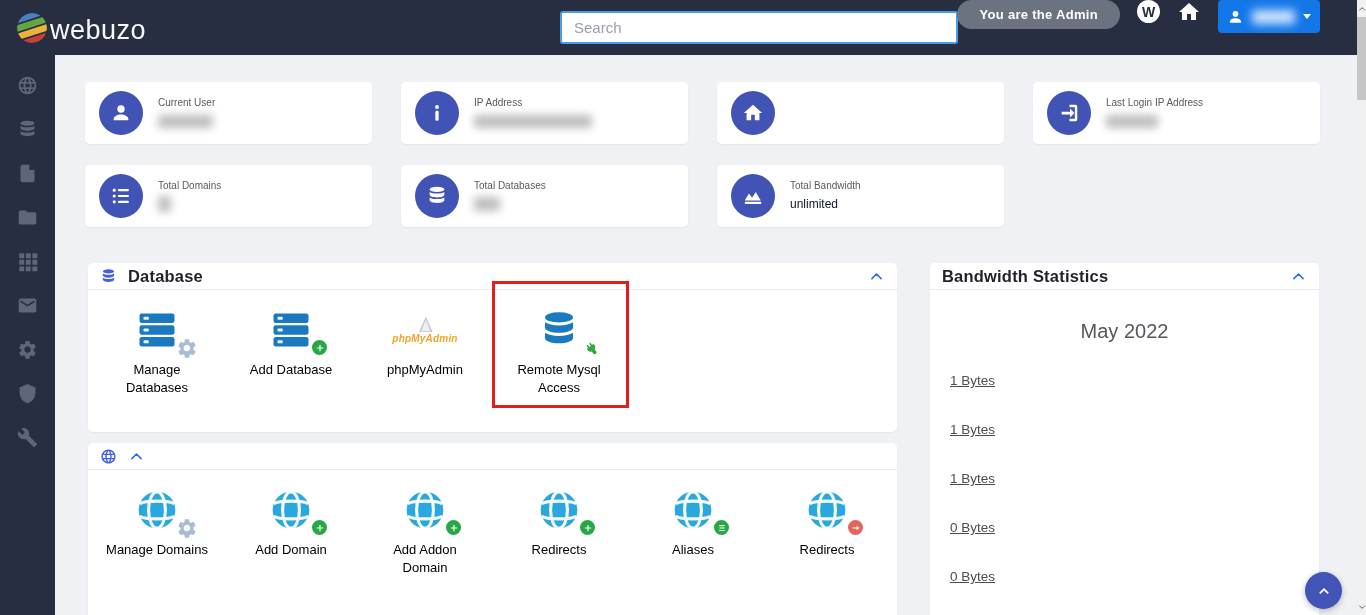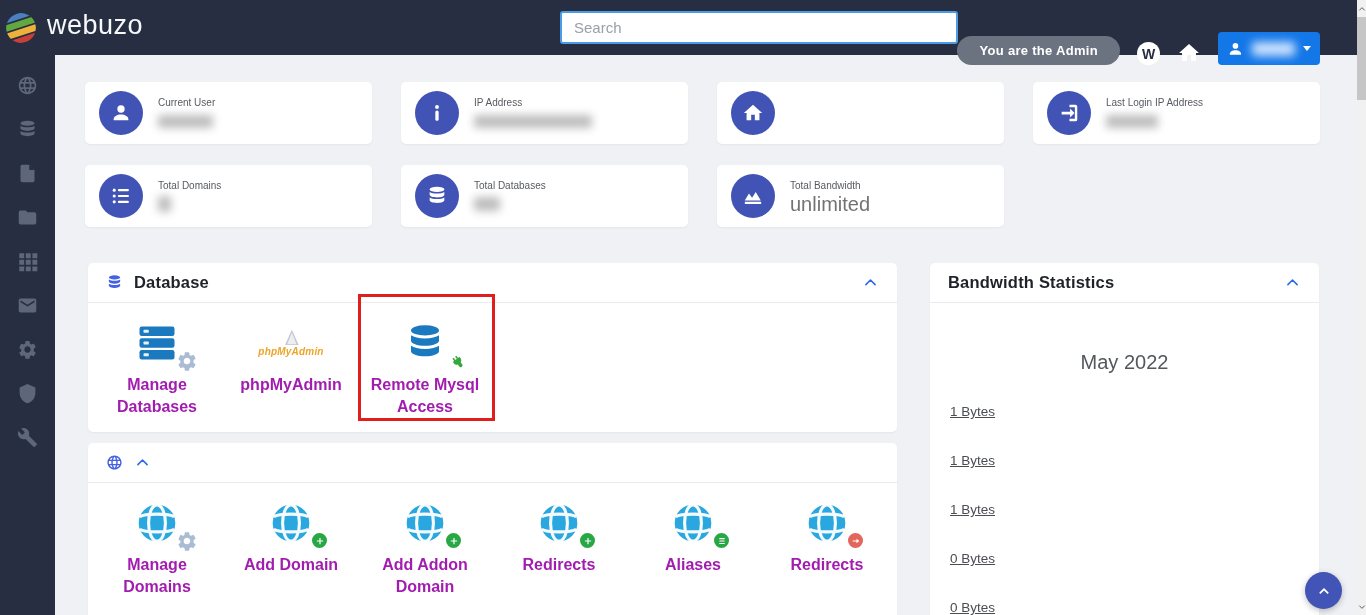--- a/index.html
+++ b/index.html
@@ -2,28 +2,28 @@
 <html><head>
 <meta charset="utf-8">
 <style>
   * { margin:0; padding:0; box-sizing:border-box; }
   html,body { width:1366px; height:615px; overflow:hidden; background:#f0f1f4;
               font-family:"Liberation Sans", sans-serif; }
 
   
   .topbar { position:absolute; left:0; top:0; width:1366px; height:55px;
             background:#272e41; display:flex; align-items:center; z-index:10; }
-  .brand { display:flex; align-items:flex-start; gap:8px; padding-left:3px; cursor:pointer; }
+  .brand { display:flex; align-items:flex-end; padding-left:14px; cursor:pointer; }
   .brand-text { color:#f7f8fa; font-size:27px; font-weight:500; letter-spacing:.5px; }
   .search-input { position:absolute; left:560px; top:11px; width:398px; height:33px;
                   border:2px solid #4b9ce8; border-radius:3px; background:#fff;
                   font-size:15px; color:#333; padding:0 12px; outline:none; }
   .search-input::placeholder { color:#9aa0a8; }
-  .topbar-right { position:absolute; right:46px; top:10px; height:55px;
-                  display:flex; align-items:flex-end; gap:17px; }
+  .topbar-right { position:absolute; right:46px; top:0; height:55px;
+                  display:flex; align-items:flex-start; gap:17px; }
   .admin-pill { background:#6b7380; color:#fff; font-size:13px; font-weight:700;
                 border-radius:15px; height:29px; padding:0 22px; display:flex;
                 align-items:center; letter-spacing:.3px; cursor:pointer; }
   .wp-icon { width:23px; height:23px; border-radius:50%; background:#fff; color:#272e41;
              font-weight:700; font-size:14px; display:flex; align-items:center;
              justify-content:center; cursor:pointer; }
   .home-topbar { color:#fff; width:24px; height:24px; cursor:pointer; }
   .user-btn { background:#1377e8; border-radius:4px; height:33px; width:102px;
               display:flex; align-items:center; padding:0 9px; gap:8px; cursor:pointer; }
   .user-btn svg { width:18px; height:18px; color:#fff; }
@@ -47,58 +47,58 @@
            row-gap:21px; margin:27px 0 0 30px; }
   .card { background:#fff; height:62px; border-radius:5px; display:flex; align-items:center;
           padding-left:14px; gap:15px; box-shadow:0 1px 2px rgba(16,24,40,.05); }
   .card-icon { width:44px; height:44px; border-radius:50%; background:#4153b4; flex:none;
                display:flex; align-items:center; justify-content:center; }
   .card-icon svg { width:22px; height:22px; color:#fff; }
   .card-title { font-size:10px; color:#575a60; }
   .card-value { margin-top:5px; height:16px; display:flex; align-items:center; gap:2px;
                 font-size:15px; color:#23262b; }
   .blur { display:inline-block; background:#bdbdbd; filter:blur(4px); border-radius:2px; }
-  .bw-val { font-size:20px; font-weight:500; color:#737373;text-align:right; }
+  .bw-val { font-size:12px; font-weight:500; color:#0f172a;text-align:right; }
 
   .content { display:flex; gap:33px; margin:36px 0 0 33px; align-items:flex-start; }
   .col-left { width:809px; }
   .col-right { width:389px; }
   .panel { background:#fff; border-radius:5px; box-shadow:0 1px 2px rgba(16,24,40,.05);
            position:relative; }
-  .panel-header { height:40px; display:flex; align-items:center; gap:11px;
-                  padding:0 18px; border-bottom:1px solid #e9ebf0; }
+  .panel-header { height:27px; display:flex; align-items:center; gap:11px;
+                  padding:0 12px; border-bottom:1px solid #e9ebf0; }
   .panel-header .hicon { width:17px; height:17px; color:#4361e0; flex:none; }
   .panel-title { flex:1; font-size:16.5px; font-weight:700; color:#1f2229; letter-spacing:.2px; }
   .panel-chev { width:17px; height:17px; color:#2b6be8; cursor:pointer; }
 
   .tiles { display:flex; padding:16px 0 0 2px; }
   .tile { width:134px; text-align:center; cursor:pointer; position:relative; }
   .ticon { height:48px; width:64px; margin:0 auto; position:relative;
            display:flex; align-items:center; justify-content:center; }
-  .tile-label { margin:7px auto 0; max-width:112px; font-size:16px; font-weight:700;
-                color:#a21caf; line-height:1.35; }
+  .tile-label { margin:7px auto 0; max-width:112px; font-size:13px; font-weight:400;
+                color:#000000; line-height:1.35; }
   .badge { position:absolute; right:-6px; bottom:-3px; width:19px; height:19px;
            border-radius:50%; border:2px solid #fff; display:flex; align-items:center;
            justify-content:center; }
   .badge svg { width:10px; height:10px; color:#fff; }
   .badge-gear { position:absolute; right:-9px; bottom:-5px; width:22px; height:22px;
                 color:#a9bcd4; }
   .badge-plug { position:absolute; right:-10px; bottom:-4px; width:17px; height:17px;
                 color:#35a83c; transform:rotate(-38deg); }
   .db-panel { height:169px; }
   .domain-panel { margin-top:11px; height:400px; }
   .hl-box { position:absolute; left:0; right:-3px; top:-25px; height:127px;
             border:3px solid #e01e1e; pointer-events:none; }
 
   .pma-icon { display:flex; flex-direction:column; align-items:center; }
   .pma-word { font-size:10px; font-weight:700; font-style:italic; color:#eda428;
               letter-spacing:.2px; margin-top:-5px; }
 
   .bw-panel { height:520px; }
-  .bw-month { text-align:center; margin-top:48px; font-size:20px; color:#54575c; }
+  .bw-month { text-align:center; margin-top:30px; font-size:20px; color:#54575c; }
   .bw-ticks { list-style:none; margin-top:13px; }
   .bw-ticks li { height:49px; display:flex; align-items:center; padding-left:20px;
                  font-size:13.5px; color:#4a4d52;text-decoration:underline; }
 
   
   .scroll-top { position:absolute; right:24px; top:572px; width:37px; height:37px;
                 border-radius:50%; background:#4254b5; display:flex; align-items:center;
                 justify-content:center; cursor:pointer; z-index:40;
                 box-shadow:0 2px 6px rgba(0,0,0,.25); }
   .scroll-top svg { width:16px; height:16px; color:#fff; }
@@ -421,20 +421,33 @@
                   <use href="#sy-server"></use>
                 </svg>
               <svg class="badge-gear">
                   <use href="#sy-gear"></use>
                 </svg>
               </div>
             <div class="tile-label">Manage Databases</div>
           </div>
           <div class="tile">
             <div class="ticon">
+                <svg width="44" height="42" style="color:#1b79c0">
+                  <use href="#sy-server"></use>
+                </svg>
+              <span class="badge" style="background:#28a745">
+                  <svg>
+                    <use href="#sy-plus"></use>
+                  </svg>
+                </span>
+              </div>
+            <div class="tile-label">Add Database</div>
+          </div>
+          <div class="tile">
+            <div class="ticon">
                 <div class="pma-icon">
               <svg width="26" height="22" viewBox="0 0 30 26">
                     <path d="M16 1l8 18H8z" fill="#c2c7d0"></path>
                     <path d="M16 4l5.5 14H10.5z" fill="#eceef2"></path>
                   </svg>
               <span class="pma-word">phpMyAdmin</span>
                 </div>
               </div>
             <div class="tile-label">phpMyAdmin</div>
           </div>

